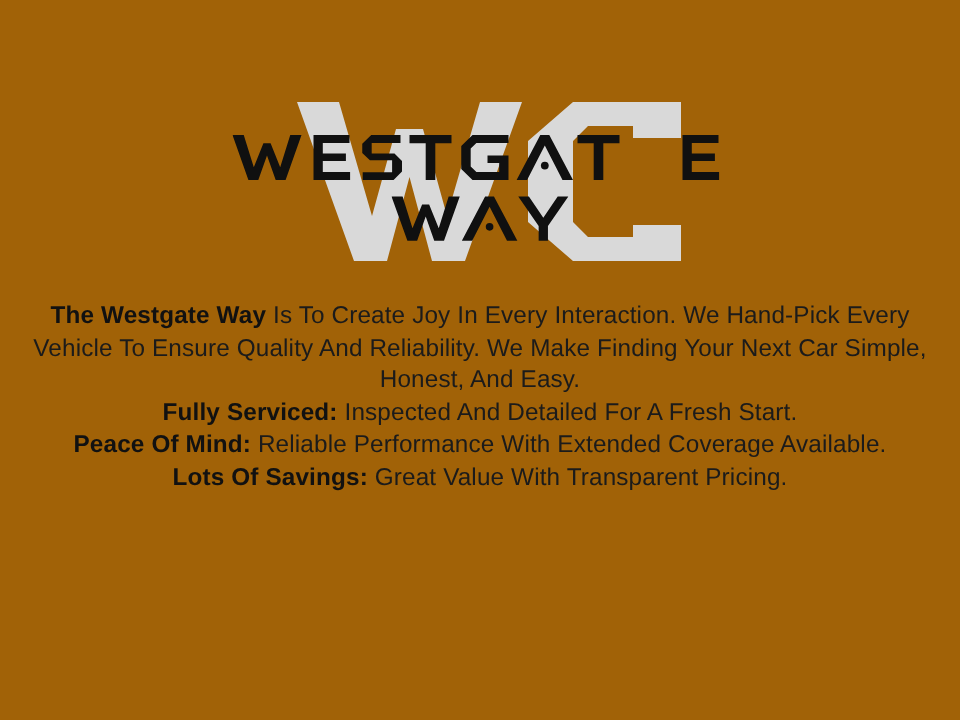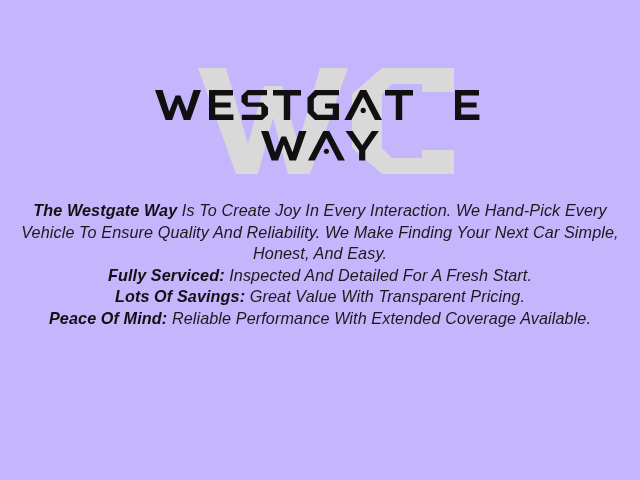--- a/index.html
+++ b/index.html
@@ -14,23 +14,22 @@
     overflow: hidden;
     font-family: "Liberation Sans", sans-serif;
     color: #1a1a1a;
     -webkit-font-smoothing: antialiased;
   }
 
   .page {
     position: relative;
     width: 640px;
     height: 480px;
-    background: #c4b5fd;
+    background: #a16207;
     box-sizing: border-box;
-    font-style: italic;
   }
 
   
   .logo-block {
     position: relative;
     width: 640px;
     height: 190px;
   }
 
   .watermark {
@@ -149,19 +148,19 @@
     </div>
 
   </div>
 
   <div class="copy">
 
     <p class="para intro"><span class="lead">The Westgate Way</span><span> Is To Create Joy In Every Interaction. We Hand-Pick Every Vehicle To Ensure Quality And Reliability. We Make Finding Your Next Car Simple, Honest, And Easy.</span></p>
 
     <p class="para"><span class="lead">Fully Serviced:</span><span> Inspected And Detailed For A Fresh Start.</span></p>
 
+    <p class="para"><span class="lead">Peace Of Mind:</span><span> Reliable Performance With Extended Coverage Available.</span></p>
+
     <p class="para"><span class="lead">Lots Of Savings:</span><span> Great Value With Transparent Pricing.</span></p>
-
-    <p class="para"><span class="lead">Peace Of Mind:</span><span> Reliable Performance With Extended Coverage Available.</span></p>
 
   </div>
 
 </div>
 
 </body></html>

